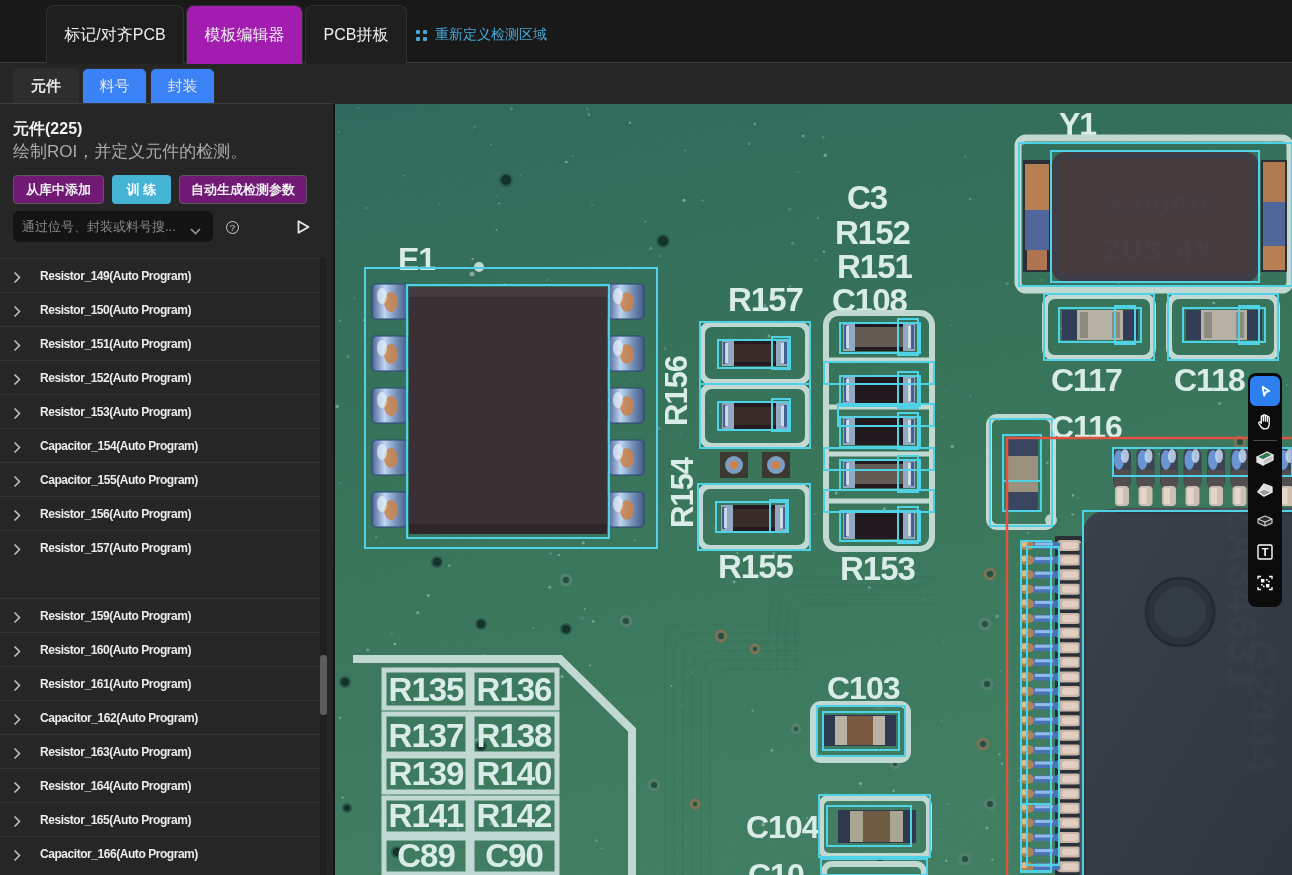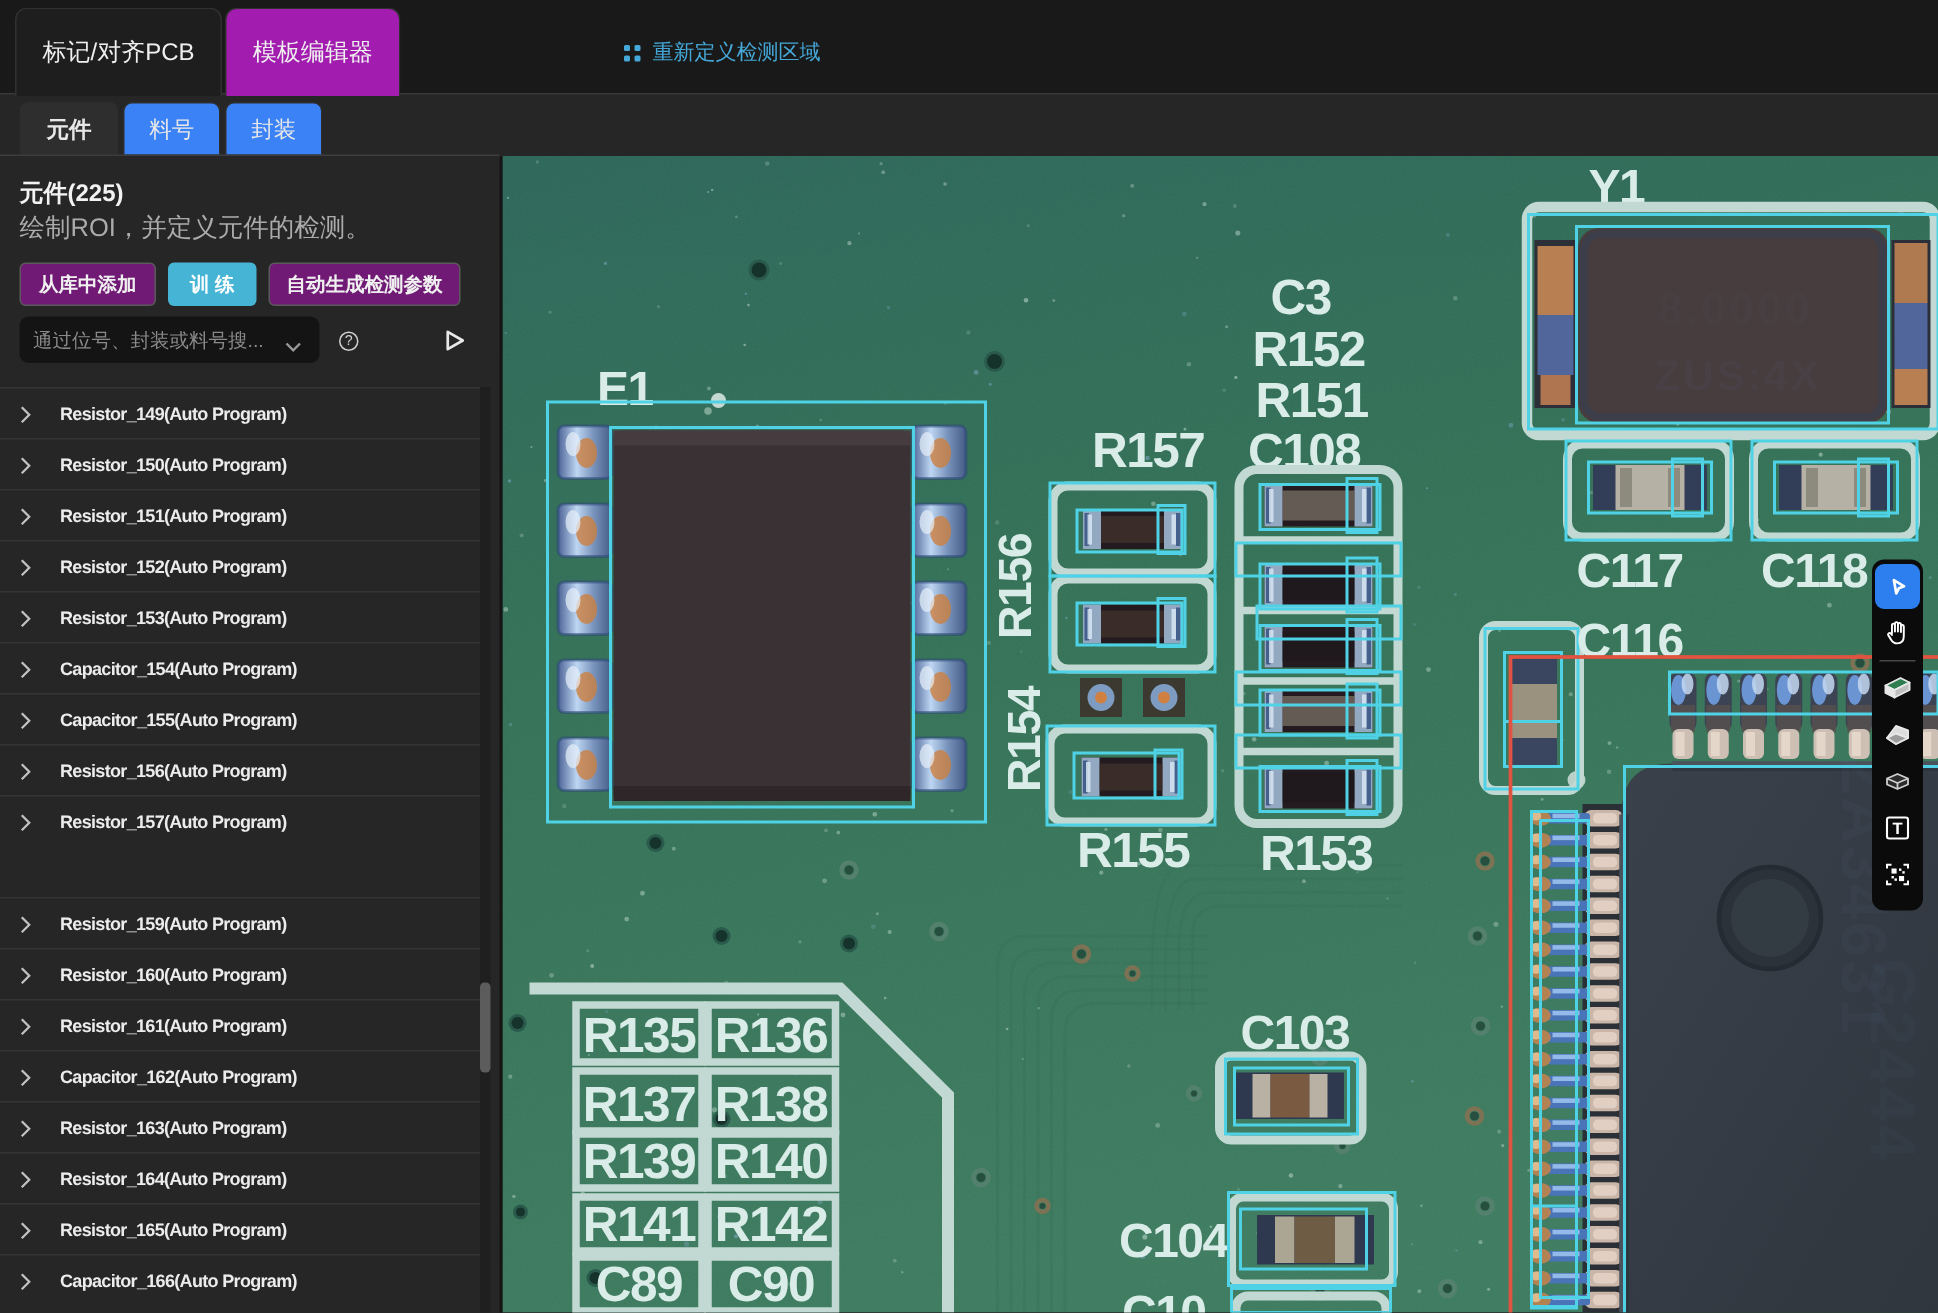--- a/index.html
+++ b/index.html
@@ -1,17 +1,17 @@
 <!DOCTYPE html>
 <html><head><meta charset="utf-8"><style>
 * { margin:0; padding:0; box-sizing:border-box; }
 html,body { width:1292px; height:875px; background:#262626; overflow:hidden;
   font-family:"Liberation Sans", sans-serif; }
 #topbar { position:absolute; left:0; top:0; width:1292px; height:63px; background:#191919; border-bottom:1px solid #3a3a3a; }
-.ttab { position:absolute; top:5px; height:59px; background:#1e1e1e; border:1px solid #303030; border-bottom:none; border-radius:8px 8px 0 0; color:#efefef; font-size:16px; display:flex; align-items:center; justify-content:center; }
+.ttab { position:absolute; top:5px; height:59px; background:#1e1e1e; border:1px solid #303030; border-bottom:none; border-radius:8px 8px 0 0; color:#efefef; font-size:16px; display:flex; align-items:center; justify-content:center;margin-left:36px; }
 .ttab.active { background:#a21caf; font-weight:normal; height:60px; }
 #tlink { position:absolute; left:415px; top:26px; color:#45a8d8; font-size:14px; display:flex; align-items:center; gap:7px; }
 #sidebar { position:absolute; left:0; top:64px; width:333px; height:811px; background:#262626; }
 .stab { position:absolute; top:4px; height:35px; background:#3b82f6; border:1px solid #2e2e2e; border-bottom:none; border-radius:6px 6px 0 0; color:#e8e8e8; font-size:15px; display:flex; align-items:center; justify-content:center; }
 .stab.active { background:#2e2e2e; font-weight:bold; }
 #sline { position:absolute; left:0; top:39px; width:333px; height:1px; background:#3d3d3d; }
 #h1 { position:absolute; left:13px; top:55px; color:#f2f2f2; font-size:16px; font-weight:bold; }
 #h2 { position:absolute; left:13px; top:76px; color:#ababab; font-size:17px; }
 .btn { position:absolute; top:111px; height:29px; border:1px solid #5a5a5a; border-radius:4px; color:#f0f0f0; font-size:13px; font-weight:bold; display:flex; align-items:center; justify-content:center; background:#701a75; }
 #btn2 { background:#46b5d5; border:none; color:#fff; }
@@ -28,20 +28,21 @@
 #pcb { position:absolute; left:335px; top:104px; width:957px; height:771px; }
 #gap { position:absolute; left:333px; top:104px; width:2px; height:771px; background:#151515; }
 #tbar { position:absolute; left:1248px; top:373px; width:34px; height:234px; background:#0b0b0b; border-radius:8px; padding-top:2px; }
 .tbtn { width:30px; height:30px; margin:1px auto; border-radius:6px; display:flex; align-items:center; justify-content:center; }
 .tbtn.active { background:#2d7ff0; }
 .tsep { width:24px; height:1px; background:#484848; margin:3px auto; }
 </style></head><body>
 <div id="topbar">
  <div class="ttab" style="left:10px; width:138px;">标记/对齐PCB</div>
  <div class="ttab active" style="left:150px; width:117px;">模板编辑器</div>
+ <div class="ttab" style="left:269px; width:102px;">PCB拼板</div>
  <div id="tlink"><svg width="13" height="13" viewBox="0 0 13 13">
         <g fill="#45a8d8">
           <rect x="1" y="1" width="4" height="4" rx="1"></rect>
           <rect x="8" y="1" width="4" height="4" rx="1"></rect>
           <rect x="1" y="8" width="4" height="4" rx="1"></rect>
           <rect x="8" y="8" width="4" height="4" rx="1"></rect>
         </g>
       </svg>重新定义检测区域</div>
 </div>
 <div id="sidebar">

